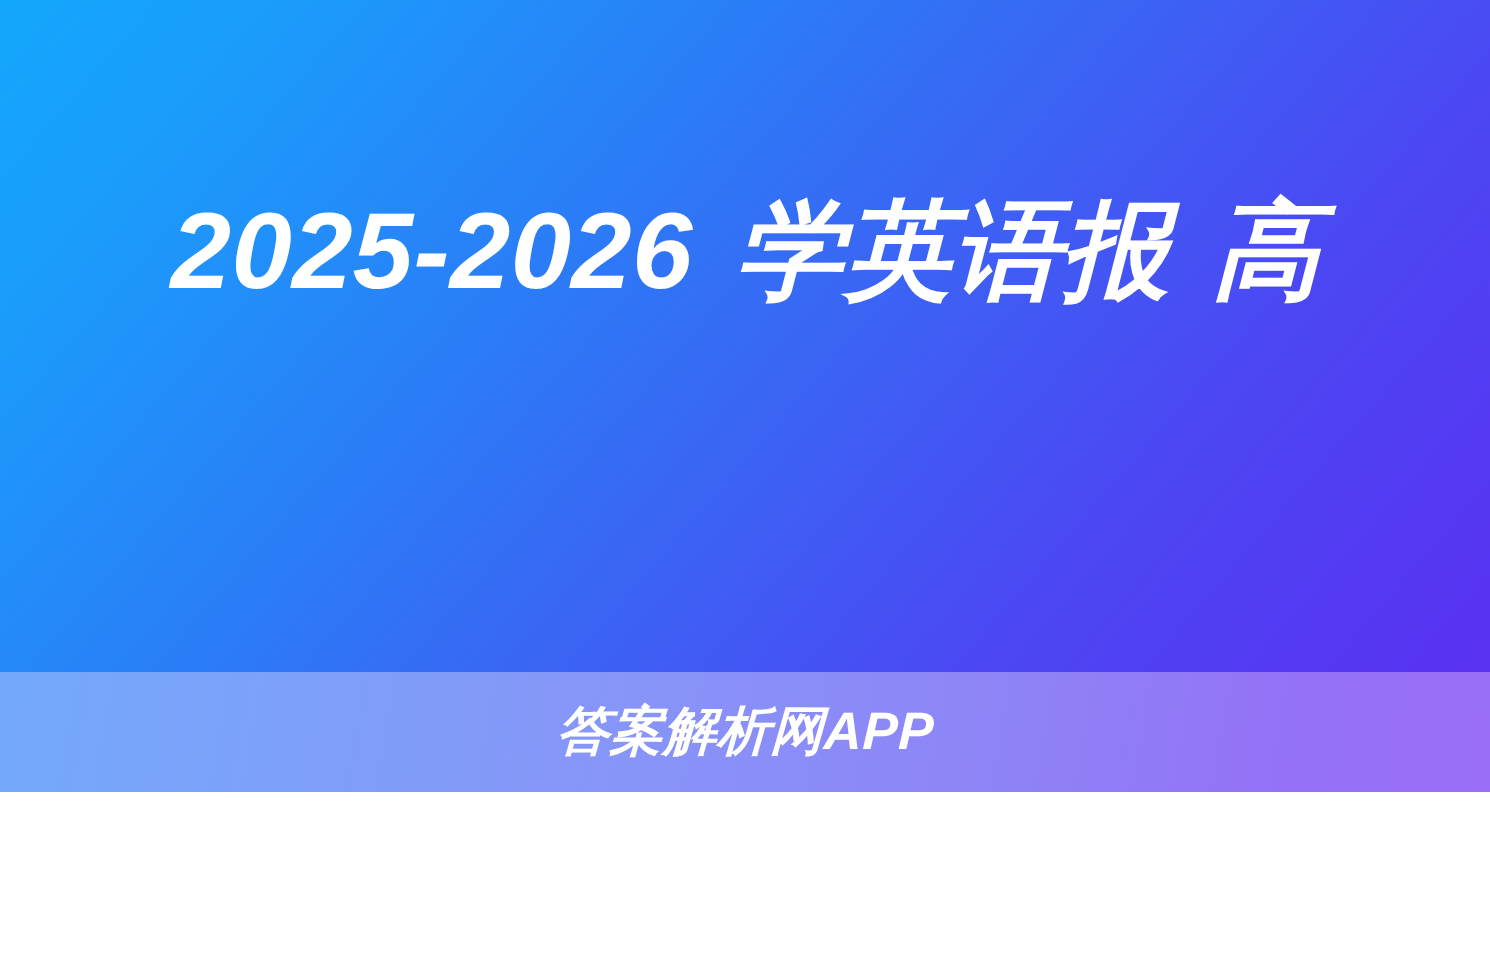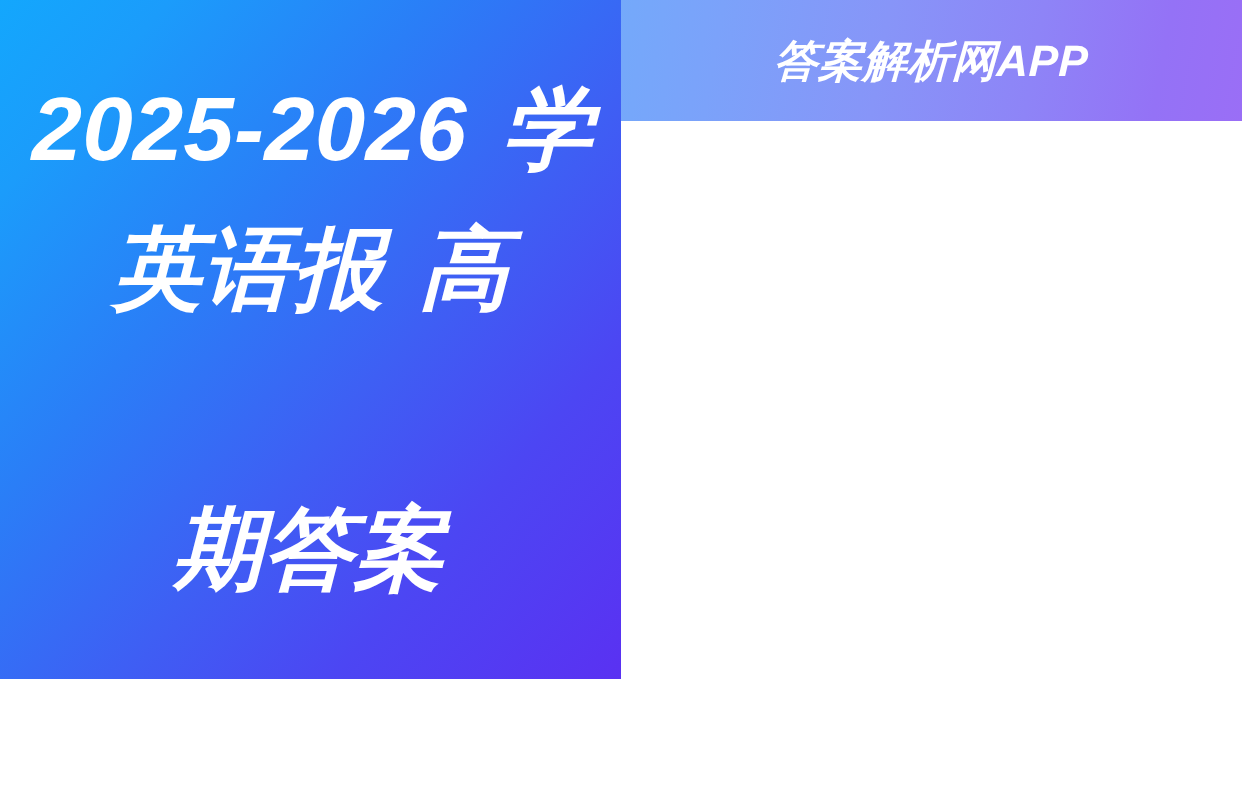--- a/index.html
+++ b/index.html
@@ -10,24 +10,24 @@
     width: 1242px;
     height: 800px;
     overflow: hidden;
     font-family: "Liberation Sans", "DejaVu Sans", sans-serif;
     background: #ffffff;
   }
 
   .card {
     position: relative;
     width: 1242px;
-    height: 800px;
+    height: 660px;
     overflow: hidden;
     display: flex;
-    flex-direction: row;
+    flex-direction: column;
   }
 
   
   .hero {
     position: relative;
     width: 1242px;
     height: 679px;
     box-sizing: border-box;
     background:
       linear-gradient(131deg,
@@ -94,21 +94,20 @@
 </style>
 </head>
 <body>
 
 <div class="card">
 
   <div class="hero">
     <h1 class="hero-title">
       <span>2025-2026 学英语报 高</span><br>
       <br>
-      <span>期答案</span>
     </h1>
   </div>
 
   <div class="footer">
     <div class="footer-text">答案解析网APP</div>
   </div>
 
 </div>
 
 </body></html>

